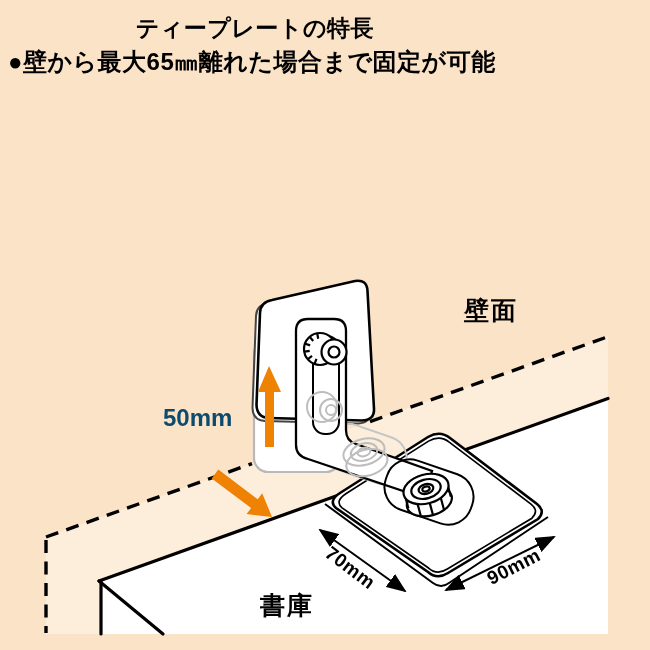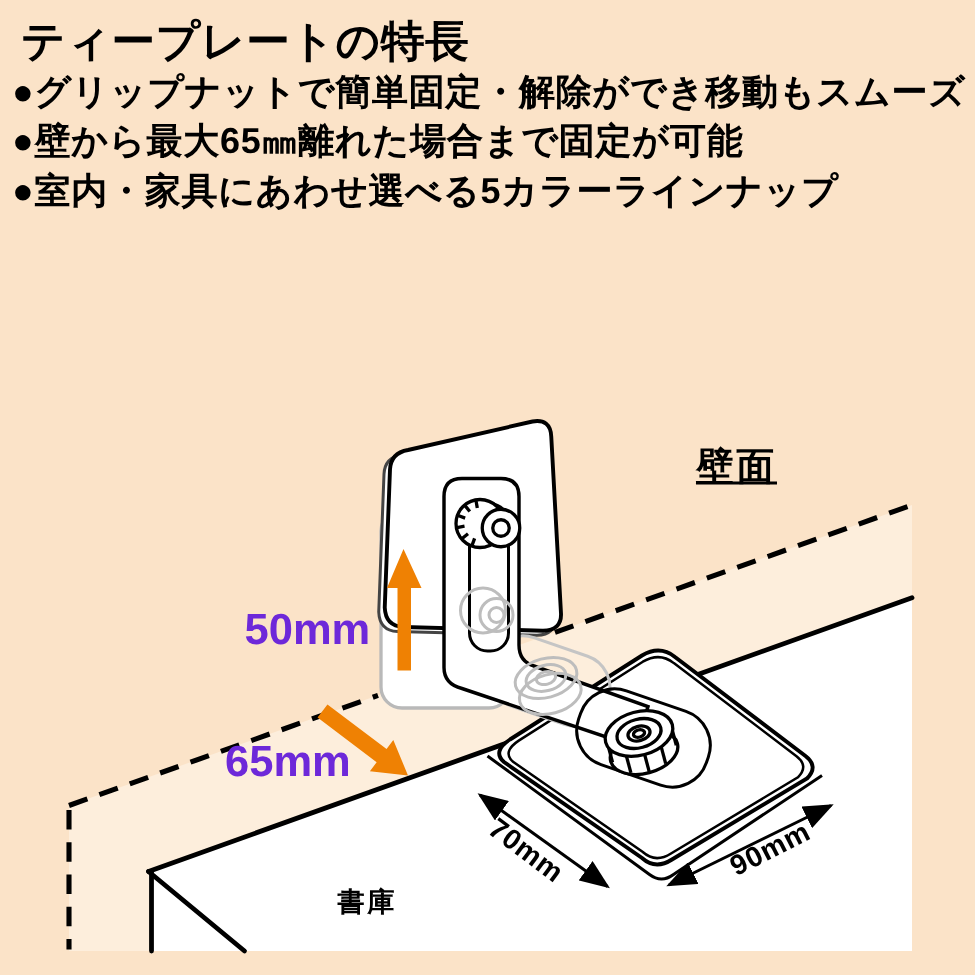--- a/index.html
+++ b/index.html
@@ -7,54 +7,52 @@
     position:relative;
     width:650px;height:650px;
     background:#FBE3C8;
     overflow:hidden;
     font-family:"Liberation Sans","DejaVu Sans",sans-serif;
     color:#000;
   }
   
   .features{position:absolute;left:8px;top:11px;}
   .features .title{
-    font-size:29px;font-weight:700;line-height:34px;
-    margin-left:6px;white-space:nowrap;letter-spacing:0.5px;
+    font-size:23px;font-weight:700;line-height:34px;
+    margin-left:6px;white-space:nowrap;letter-spacing:0.5px;text-align:center;
   }
   .features .line{
     font-size:24px;font-weight:600;line-height:33px;
     white-space:nowrap;letter-spacing:0.5px;
   }
   .features .ind1{padding-left:22px;}
   .features .ind2{padding-left:47px;}
   
   .dlabel{position:absolute;white-space:nowrap;}
-  .lbl-wall   {left:464px;top:294px;font-size:25px;font-weight:600;letter-spacing:2px;text-decoration:underline;}
-  .lbl-cab    {left:225px;top:589px;font-size:18px;font-weight:600;letter-spacing:2px;font-family:Liberation Serif, serif;}
-  .lbl-orange {color:#6d28d9;font-weight:800;font-size:29px;letter-spacing:0px;}
+  .lbl-wall   {left:464px;top:294px;font-size:25px;font-weight:600;letter-spacing:2px;}
+  .lbl-cab    {left:260px;top:589px;font-size:25px;font-weight:600;letter-spacing:2px;font-family:Liberation Serif, serif;}
+  .lbl-orange {color:#0c4a6e;font-weight:800;font-size:24px;letter-spacing:0px;}
   .lbl-50     {left:163px;top:404px;}
   .lbl-65     {left:150px;top:492px;}
   .lbl-dim{
     font-size:19px;font-weight:700;letter-spacing:0.5px;
     transform-origin:center;
   }
   .lbl-70{left:350px;top:568px;transform:translate(-50%,-50%) rotate(37deg);}
   .lbl-90{left:514px;top:567px;transform:translate(-50%,-50%) rotate(-27deg);}
   svg{position:absolute;left:0;top:0;}
 </style>
 </head>
 <body>
 
 <div class="page">
 
   <div class="features">
     <div class="title">ティープレートの特長</div>
-    <div class="line">●グリップナットで簡単固定・解除ができ移動もスムーズ</div>
     <div class="line">●壁から最大65㎜離れた場合まで固定が可能</div>
-    <div class="line">●室内・家具にあわせ選べる5カラーラインナップ</div>
   </div>
 
   <svg width="650" height="650" viewBox="0 0 650 650">
     <defs>
       <marker id="ah" viewBox="0 0 10 8" refX="9" refY="4" markerWidth="10" markerHeight="8" orient="auto-start-reverse">
         <path d="M0,0 L10,4 L0,8 Z" fill="#000"></path>
       </marker>
     </defs>
 
     <polygon points="46,634 46,537 608,336.7 608,398.5 99,581 101,634" fill="#FDEEDC"></polygon>
@@ -140,17 +138,16 @@
 
     <g stroke="#000" stroke-width="2" fill="none">
       <line x1="320" y1="530" x2="405" y2="591" marker-start="url(#ah)" marker-end="url(#ah)"></line>
       <line x1="446" y1="590" x2="554" y2="537" marker-start="url(#ah)" marker-end="url(#ah)"></line>
     </g>
   </svg>
 
   <div class="dlabel lbl-wall">壁面</div>
   <div class="dlabel lbl-cab">書庫</div>
   <div class="dlabel lbl-orange lbl-50">50mm</div>
-  <div class="dlabel lbl-orange lbl-65">65mm</div>
   <div class="dlabel lbl-dim lbl-70">70mm</div>
   <div class="dlabel lbl-dim lbl-90">90mm</div>
 
 </div>
 
 </body></html>

